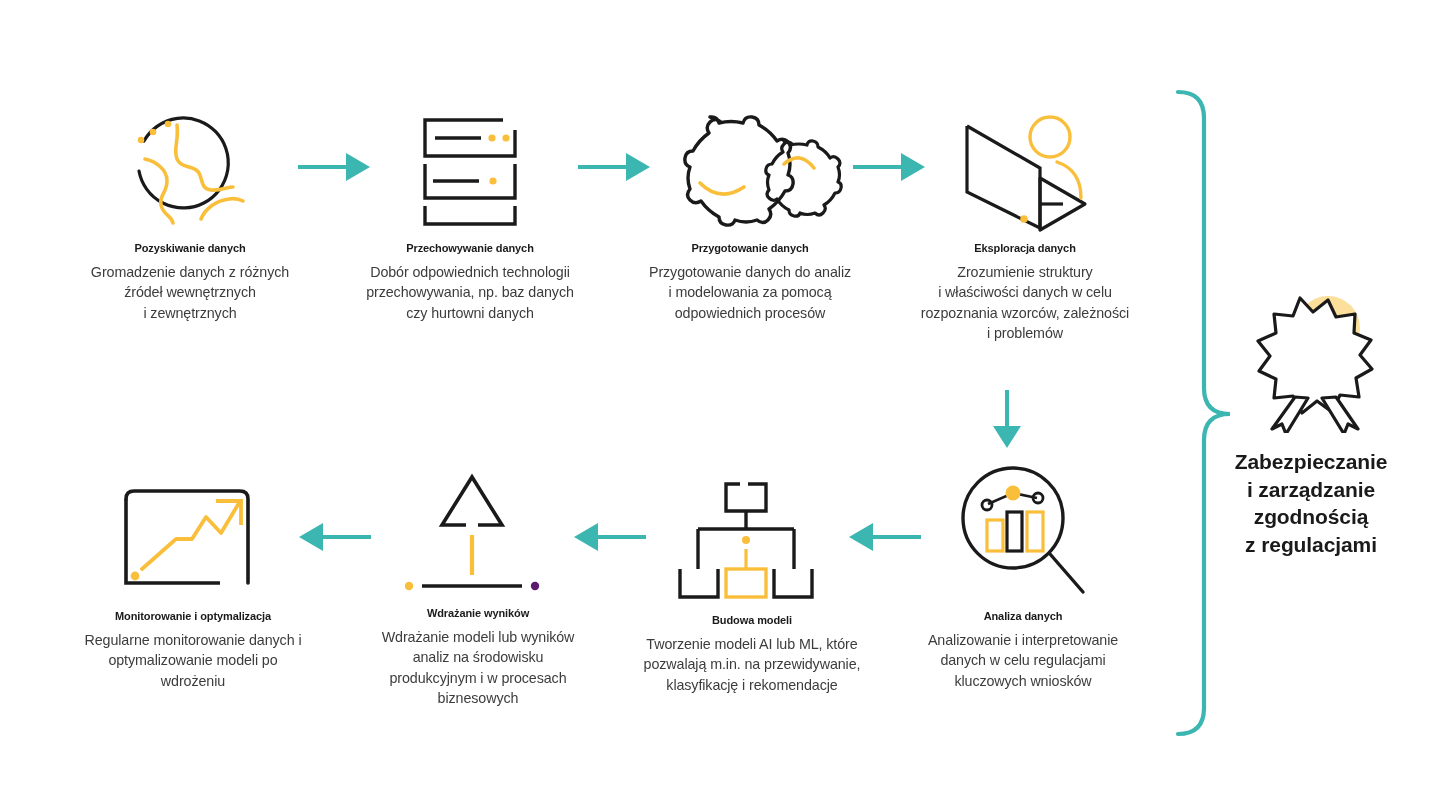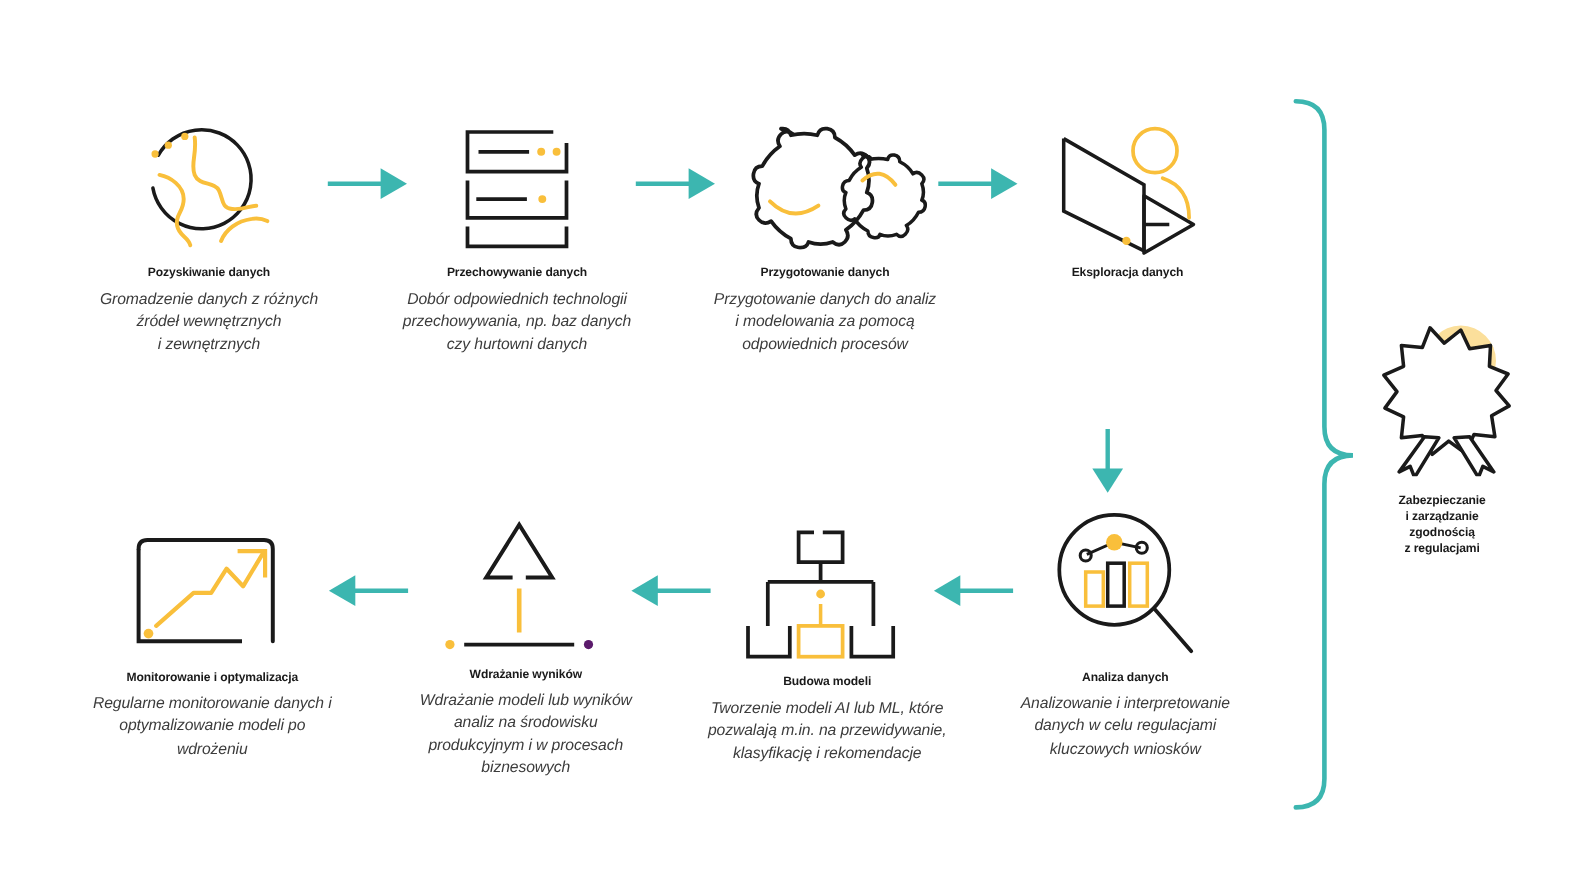--- a/index.html
+++ b/index.html
@@ -15,21 +15,21 @@
 
   
   .node{position:absolute;width:290px;text-align:center;}
   .node .icon{height:150px;display:flex;align-items:center;justify-content:center;}
   .node .title{
     font-size:11px;font-weight:bold;color:#1a1a1a;
     line-height:1.25;margin-bottom:6px;letter-spacing:-0.1px;
   }
   .node .desc{
     font-size:14.3px;color:#3c3c3c;line-height:1.44;
-    letter-spacing:-0.1px;white-space:pre-line;font-style:italic;
+    letter-spacing:-0.1px;white-space:pre-line;
   }
 
   
   #n1{left:45px;  top:92px;}
   #n2{left:325px; top:92px;}
   #n3{left:605px; top:92px;}
   #n4{left:880px; top:92px;}
 
   #n5{left:878px; top:460px;}
   #n6{left:607px; top:464px;}
@@ -46,21 +46,21 @@
   #a4{left:988px;top:388px;}
   #a5{left:845px;top:518px;}
   #a6{left:570px;top:518px;}
   #a7{left:295px;top:518px;}
 
   
   #brace{position:absolute;left:1168px;top:88px;}
   #awardIcon{position:absolute;left:1240px;top:288px;}
   #awardLabel{
     position:absolute;left:1218px;top:448px;width:186px;
-    text-align:center;font-size:11px;font-weight:bold;line-height:1.32;
+    text-align:center;font-size:21px;font-weight:bold;line-height:1.32;
     color:#1a1a1a;white-space:pre-line;letter-spacing:-0.1px;
   }
 </style>
 </head>
 <body>
 
 <div class="stage">
 
   <div class="node" id="n1">
     <div class="icon">
@@ -134,20 +134,24 @@
         <path d="M22 26 L22 92 L95 128" fill="none" stroke="#1a1a1a" stroke-width="3.2"></path>
         <path d="M22 26 L95 68 L95 128" fill="none" stroke="#1a1a1a" stroke-width="3.2"></path>
         <path d="M95 78 L140 104 L95 130 Z" fill="none" stroke="#1a1a1a" stroke-width="3.2" stroke-linejoin="round"></path>
         <line x1="95" y1="104" x2="118" y2="104" stroke="#1a1a1a" stroke-width="3.2"></line>
         <circle cx="105" cy="37" r="20" fill="none" stroke="#f9bf3b" stroke-width="3.4"></circle>
         <path d="M112 62 q24 8 24 36" fill="none" stroke="#f9bf3b" stroke-width="3.4" stroke-linecap="round"></path>
         <circle cx="79" cy="119" r="3.8" fill="#f9bf3b"></circle>
       </svg>
     </div>
     <div class="title">Eksploracja danych</div>
+    <div class="desc">Zrozumienie struktury
+i właściwości danych w celu
+rozpoznania wzorców, zależności
+i problemów</div>
   </div>
 
   <div class="node" id="n5">
     <div class="icon">
       <svg width="165" height="150" viewBox="0 0 165 150">
         <circle cx="72" cy="58" r="50" fill="none" stroke="#1a1a1a" stroke-width="3.4"></circle>
         <line x1="109" y1="94" x2="142" y2="132" stroke="#1a1a1a" stroke-width="3.4" stroke-linecap="round"></line>
         <rect x="46" y="60" width="16" height="31" fill="none" stroke="#f9bf3b" stroke-width="3.2"></rect>
         <rect x="66" y="52" width="15" height="39" fill="none" stroke="#1a1a1a" stroke-width="3.2"></rect>
         <rect x="86" y="52" width="16" height="39" fill="none" stroke="#f9bf3b" stroke-width="3.2"></rect>

